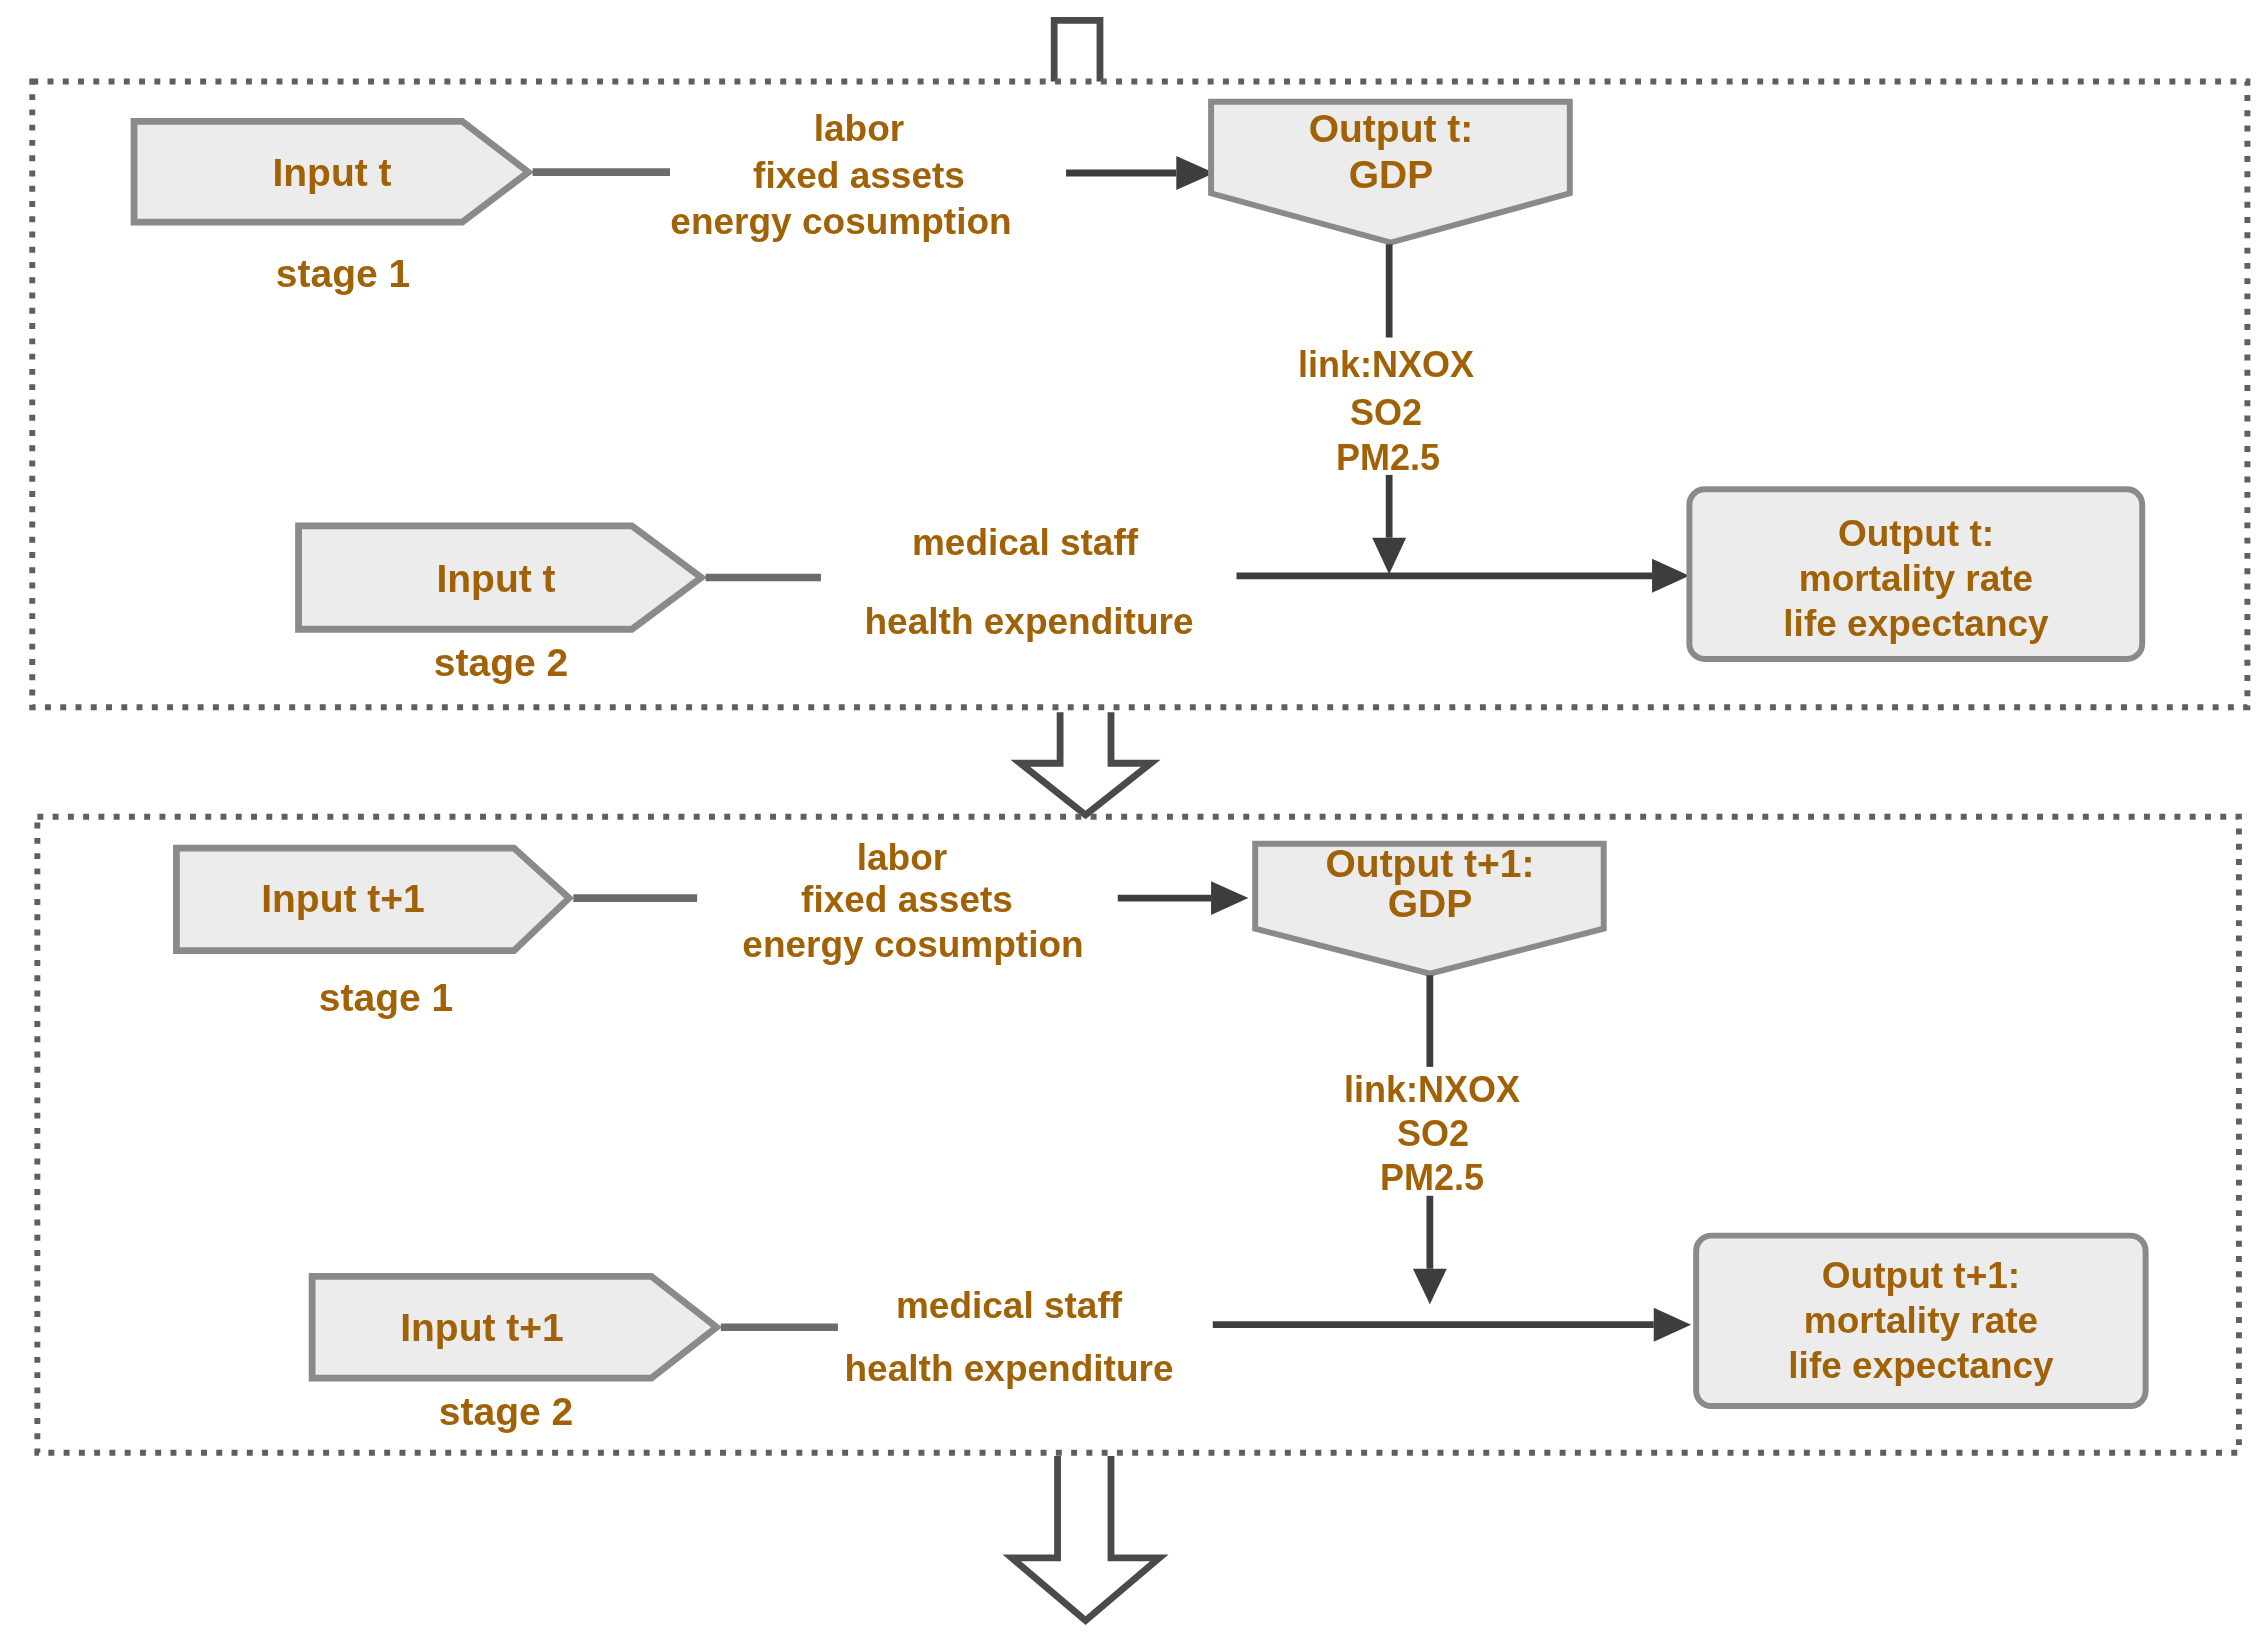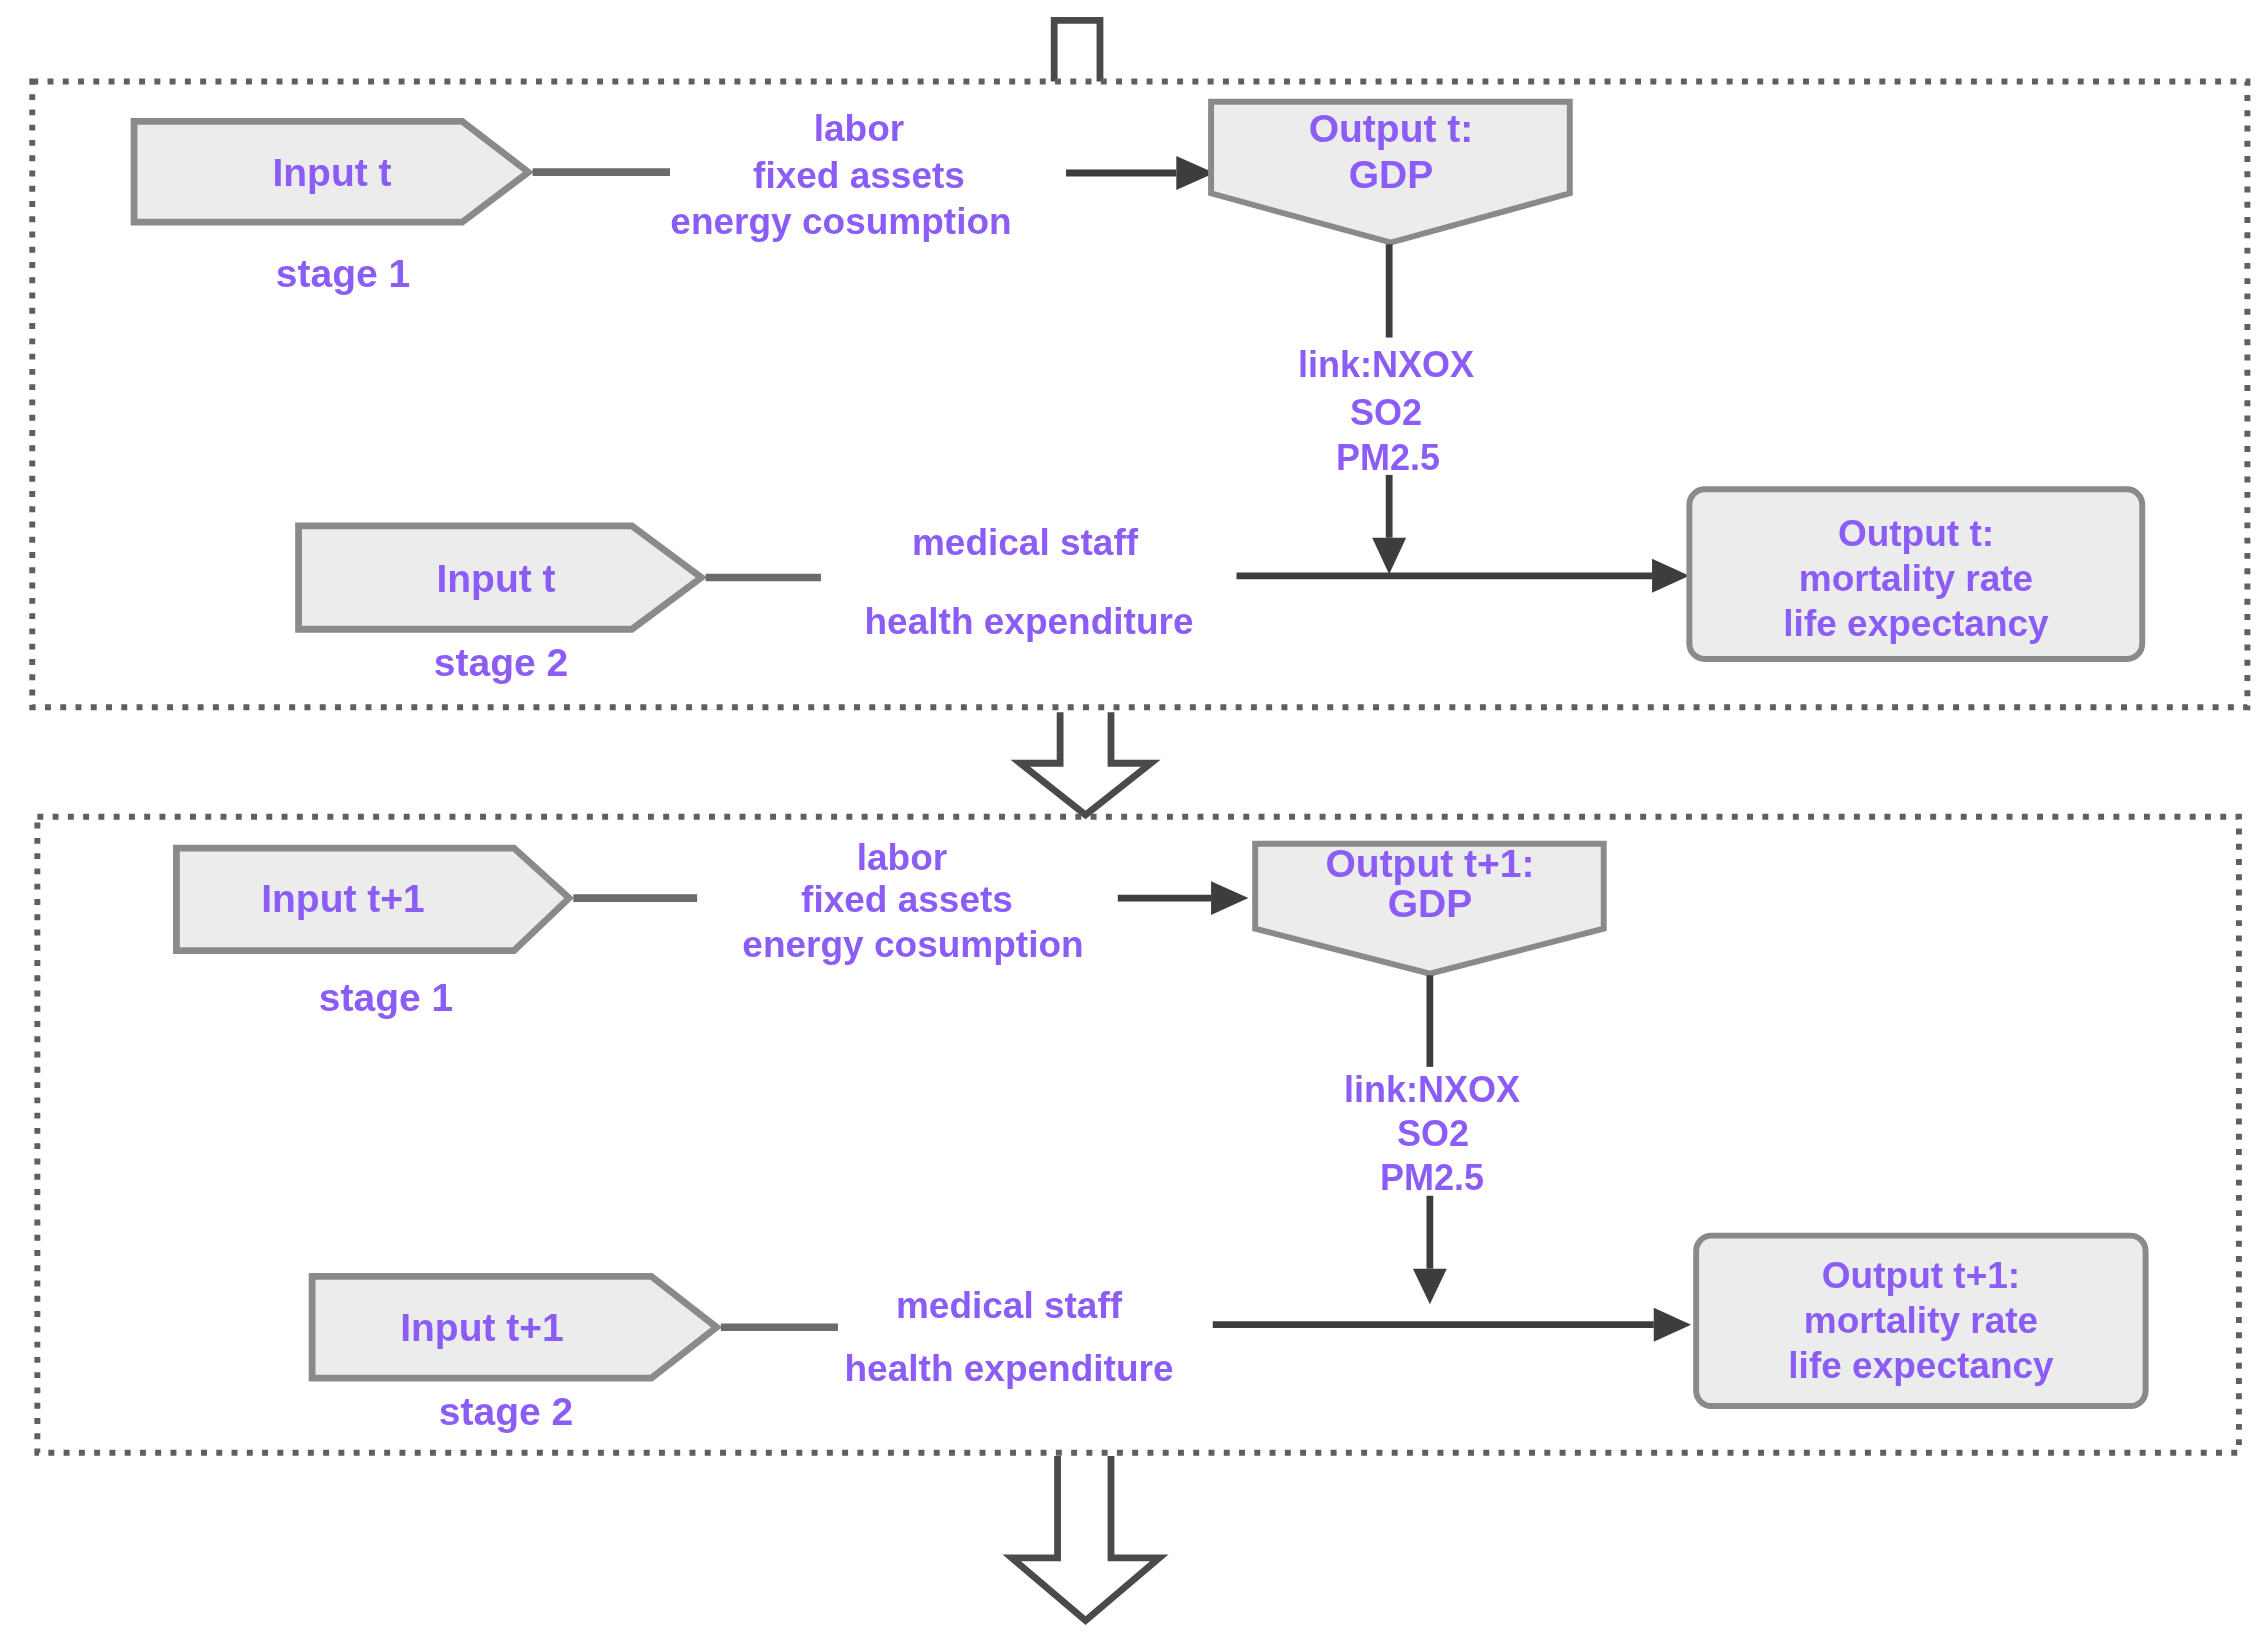--- a/index.html
+++ b/index.html
@@ -1,20 +1,20 @@
 <!DOCTYPE html>
 <html style="font-size:13.6px"><head>
 <meta charset="utf-8">
 <style>
   html,body{margin:0;padding:0;background:#ffffff;}
   #canvas{position:relative;width:2261px;height:1641px;background:#ffffff;overflow:hidden;
           font-family:"Liberation Sans", sans-serif;}
   #shapes{position:absolute;left:0;top:0;}
   .txt{position:absolute;transform:translate(-50%,-50%);white-space:nowrap;
-       font-weight:600;color:#8b5cf6;line-height:1;}
+       font-weight:600;color:#a16207;line-height:1;}
   .t46{font-size:39px;}
   .t44{font-size:37px;}
   .t42{font-size:36px;}
   .dashed{fill:none;stroke:#5f5f5f;stroke-width:7;stroke-dasharray:7 11;}
   .pent{stroke-width:8;}
   .thin{stroke-width:7;}
   .stub{stroke:#6b6b6b;stroke-width:9;fill:none;}
   .arr{stroke:#3d3d3d;stroke-width:8;fill:none;}
   .arrhead{fill:#3d3d3d;stroke:none;}
   .hollow{fill:none;stroke:#4a4a4a;stroke-width:8;}

